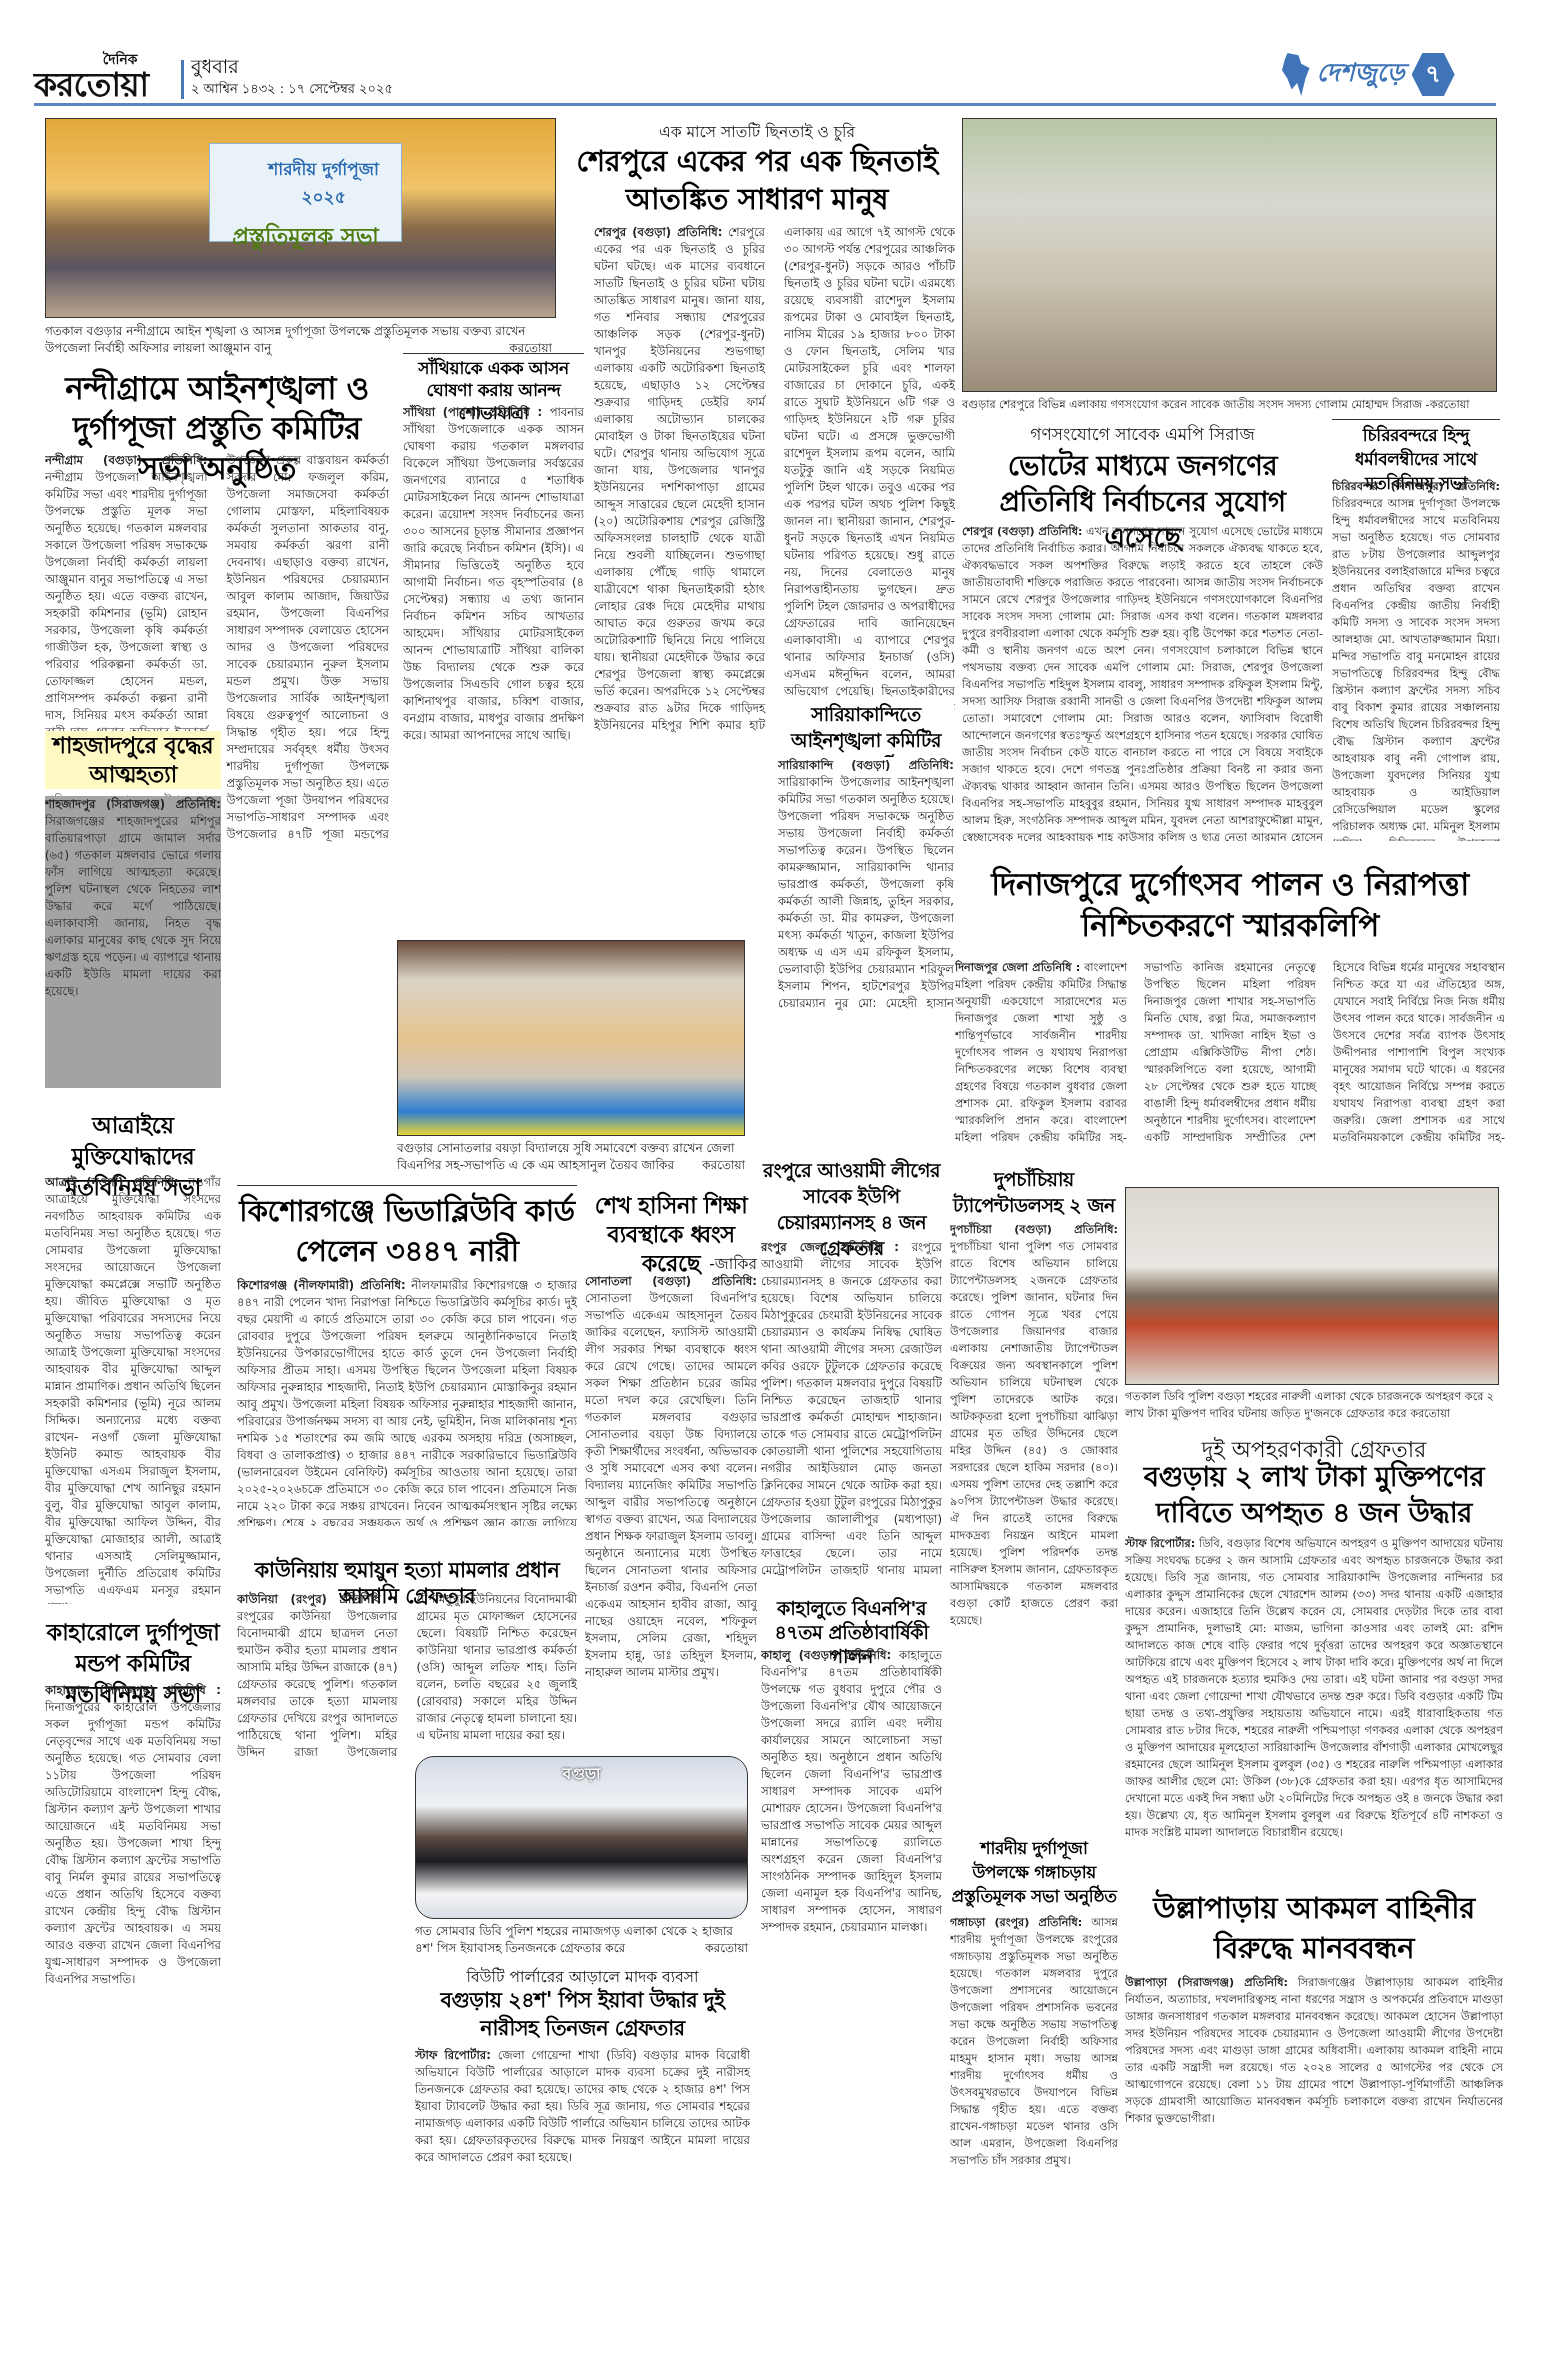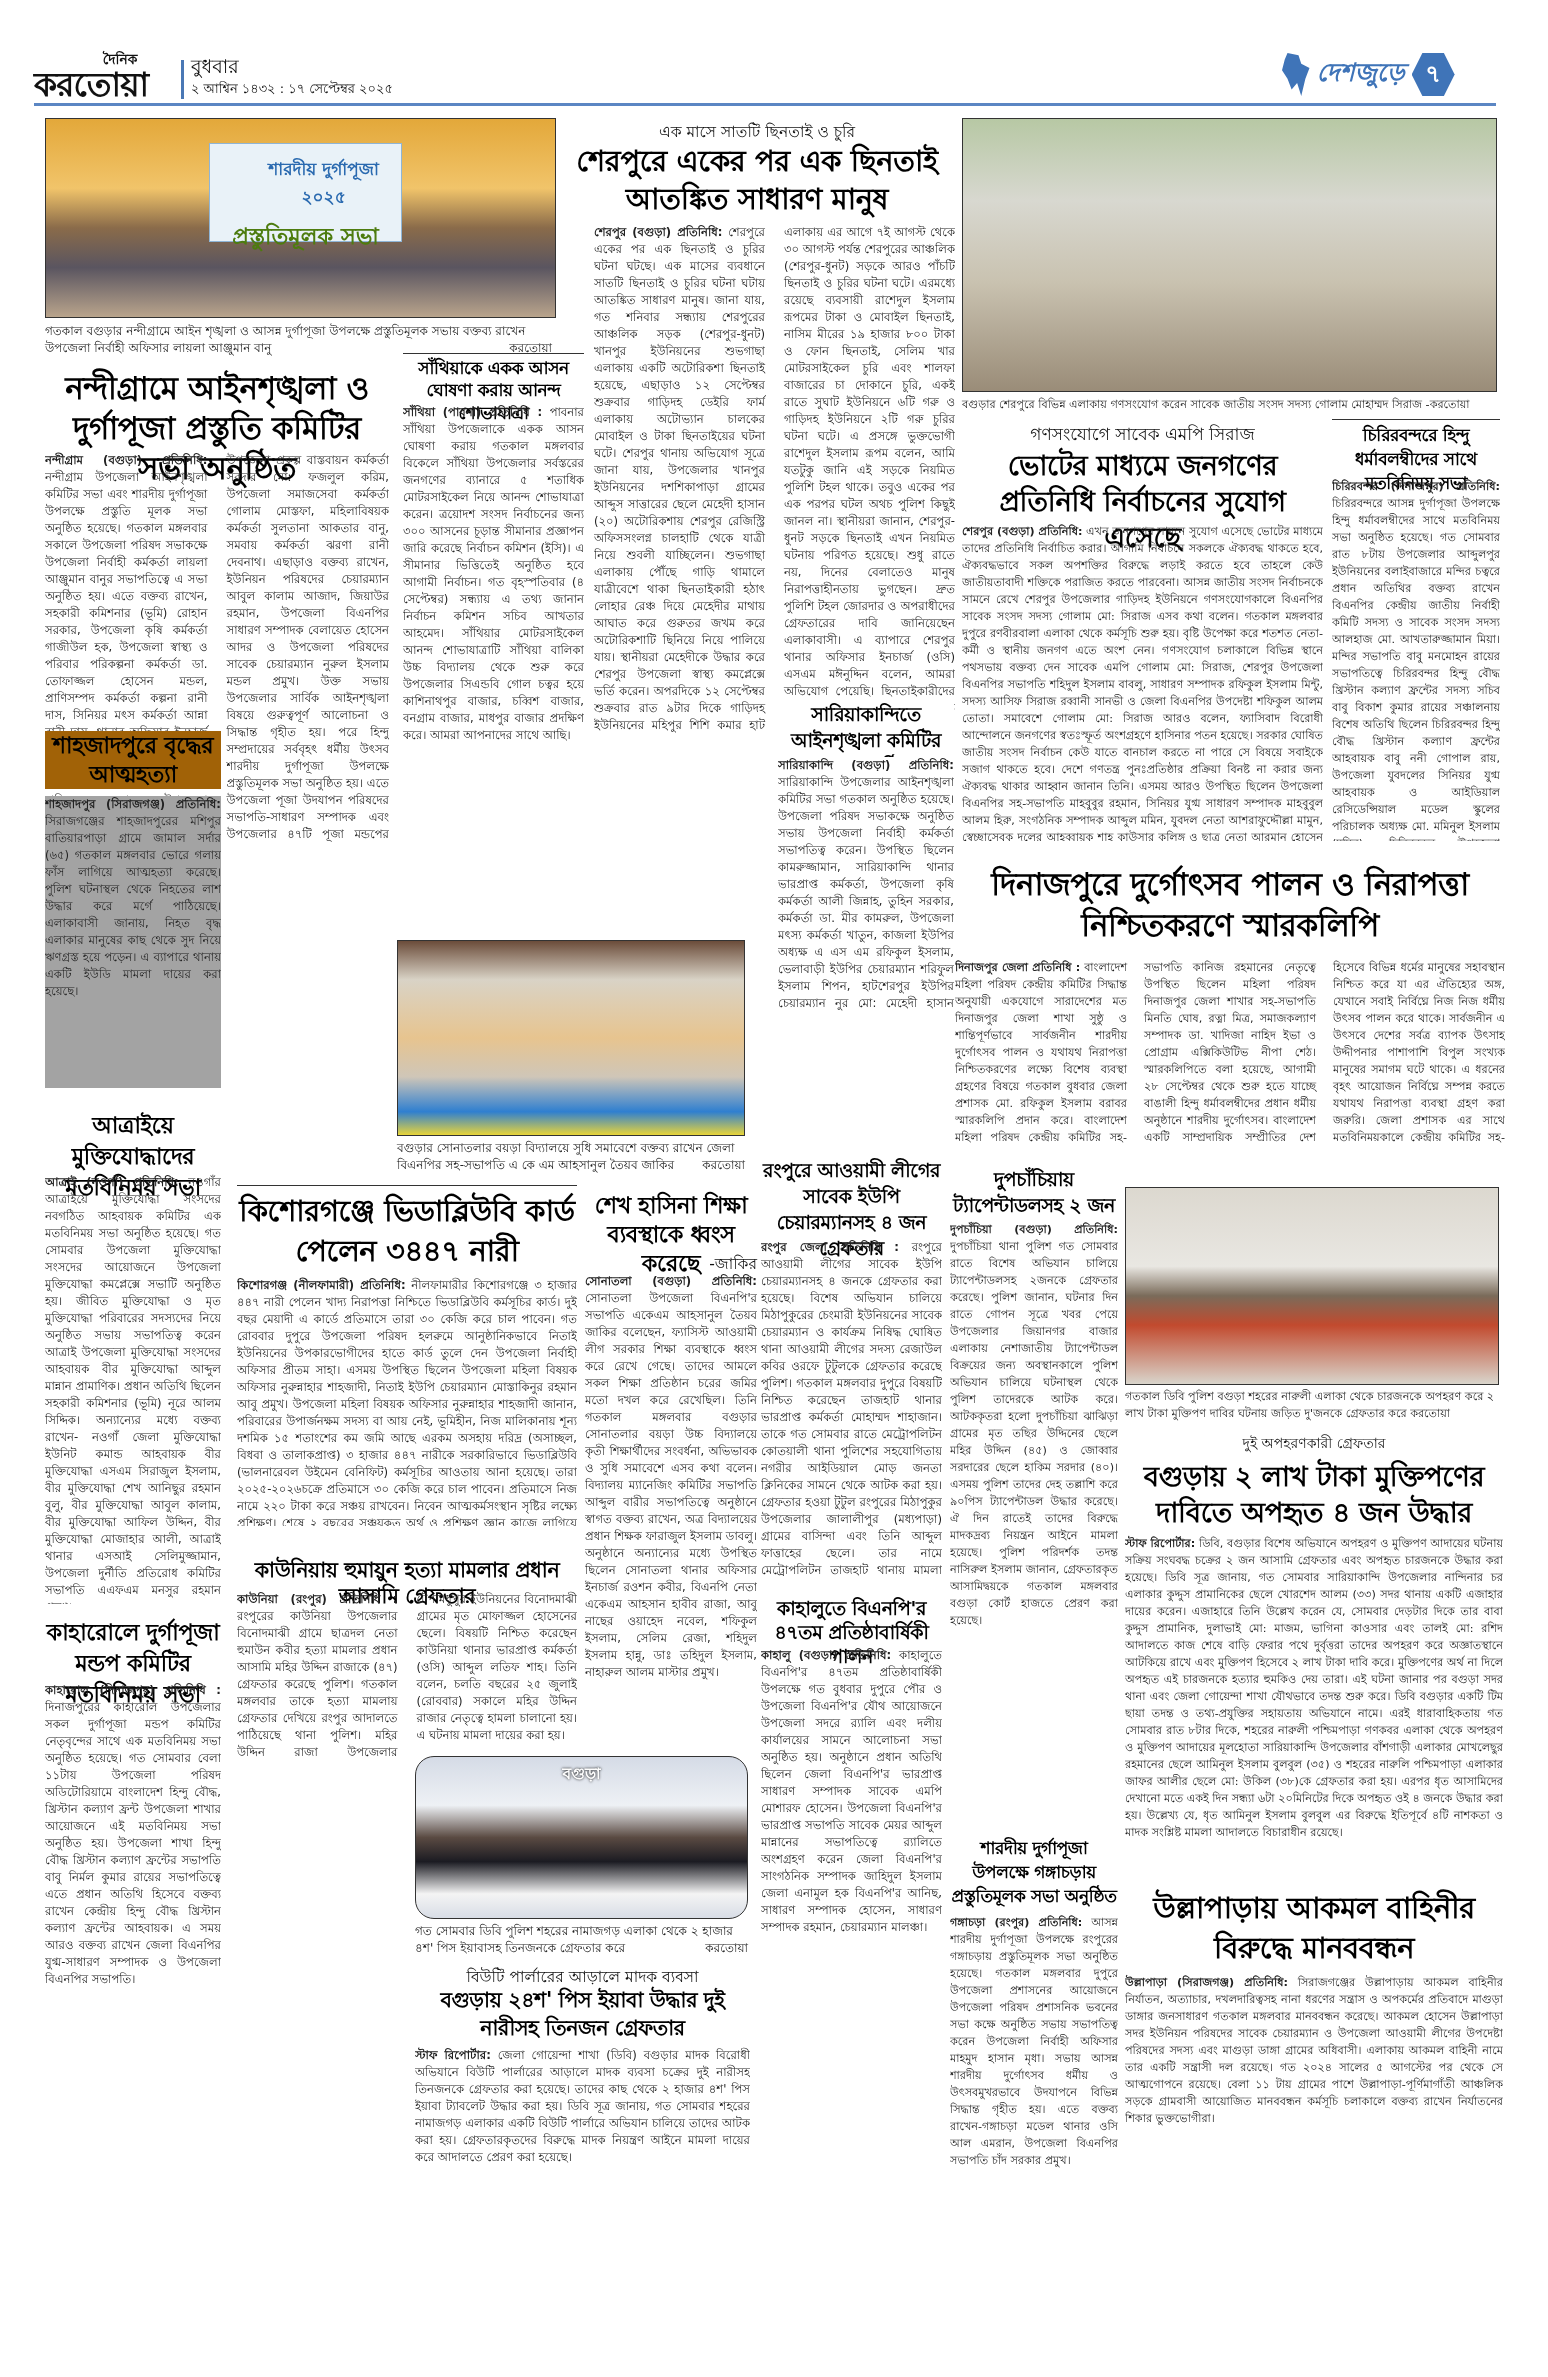--- a/index.html
+++ b/index.html
@@ -60,21 +60,21 @@
 <div class="abs caption" style="left:45px;top:323px;width:507px;">
   <span>গতকাল বগুড়ার নন্দীগ্রামে আইন শৃঙ্খলা ও আসন্ন দুর্গাপূজা উপলক্ষে প্রস্তুতিমূলক সভায় বক্তব্য রাখেন উপজেলা নির্বাহী অফিসার লায়লা আঞ্জুমান বানু</span>
   <span style="float:right;">করতোয়া</span>
 </div>
 <div class="abs headline" style="left:45px;top:368px;width:344px;font-size:31px;line-height:40px;">নন্দীগ্রামে আইনশৃঙ্খলা ও দুর্গাপূজা প্রস্তুতি কমিটির সভা অনুষ্ঠিত</div>
 <div class="abs body col2" style="left:45px;top:452px;width:344px;height:421px;">
   <span class="p-start">নন্দীগ্রাম (বগুড়া) প্রতিনিধি:</span>
   <span>নন্দীগ্রাম উপজেলা আইনশৃঙ্খলা কমিটির সভা এবং শারদীয় দুর্গাপূজা উপলক্ষে প্রস্তুতি মূলক সভা অনুষ্ঠিত হয়েছে। গতকাল মঙ্গলবার সকালে উপজেলা পরিষদ সভাকক্ষে উপজেলা নির্বাহী কর্মকর্তা লায়লা আঞ্জুমান বানুর সভাপতিত্বে এ সভা অনুষ্ঠিত হয়। এতে বক্তব্য রাখেন, সহকারী কমিশনার (ভূমি) রোহান সরকার, উপজেলা কৃষি কর্মকর্তা গাজীউল হক, উপজেলা স্বাস্থ্য ও পরিবার পরিকল্পনা কর্মকর্তা ডা. তোফাজ্জল হোসেন মন্ডল, প্রাণিসম্পদ কর্মকর্তা কল্পনা রানী দাস, সিনিয়র মৎস কর্মকর্তা আন্না রানী দাস, থানার অফিসার ইনচার্জ (ওসি) হিসেবে দায়িত্ব প্রাপ্ত এসআই সাইফুল ইসলাম, কুন্দারহাট হাইওয়ে থানার অফিসার ইনচার্জ (ওসি) হাফিজুর রহমান, উপজেলা মাধ্যমিক শিক্ষা কর্মকর্তা শফিকুল ইসলাম, উপজেলা প্রাথমিক শিক্ষা কর্মকর্তা এসএম সারওয়ার জাহান, উপজেলা প্রকল্প বাস্তবায়ন কর্মকর্তা সরদার মো: ফজলুল করিম, উপজেলা সমাজসেবা কর্মকর্তা গোলাম মোস্তফা, মহিলাবিষয়ক কর্মকর্তা সুলতানা আকতার বানু, সমবায় কর্মকর্তা ঝরণা রানী দেবনাথ। এছাড়াও বক্তব্য রাখেন, ইউনিয়ন পরিষদের চেয়ারম্যান আবুল কালাম আজাদ, জিয়াউর রহমান, উপজেলা বিএনপির সাধারণ সম্পাদক বেলায়েত হোসেন আদর ও উপজেলা পরিষদের সাবেক চেয়ারম্যান নুরুল ইসলাম মন্ডল প্রমুখ। উক্ত সভায় উপজেলার সার্বিক আইনশৃঙ্খলা বিষয়ে গুরুত্বপূর্ণ আলোচনা ও সিদ্ধান্ত গৃহীত হয়। পরে হিন্দু সম্প্রদায়ের সর্ববৃহৎ ধর্মীয় উৎসব শারদীয় দুর্গাপূজা উপলক্ষে প্রস্তুতিমূলক সভা অনুষ্ঠিত হয়। এতে উপজেলা পূজা উদযাপন পরিষদের সভাপতি-সাধারণ সম্পাদক এবং উপজেলার ৪৭টি পূজা মন্ডপের সভাপতি ও সাধারণ সম্পাদকসহ গণ্যমান্য ব্যক্তিবর্গ অংশ নেন।</span>
 </div>
 
-<div class="abs headline" style="left:45px;top:731px;width:176px;font-size:22.4px;line-height:29px;background:#a16207;">শাহজাদপুরে বৃদ্ধের আত্মহত্যা</div>
+<div class="abs headline" style="left:45px;top:731px;width:176px;font-size:22.4px;line-height:29px;background:#fef9c3;">শাহজাদপুরে বৃদ্ধের আত্মহত্যা</div>
 <div class="abs body" style="left:45px;top:796px;width:176px;height:292px;background:#a3a3a3;">
   <span class="p-start">শাহজাদপুর (সিরাজগঞ্জ) প্রতিনিধি:</span>
   <span>সিরাজগঞ্জের শাহজাদপুরের মশিপুর বাতিয়ারপাড়া গ্রামে জামাল সর্দার (৬৫) গতকাল মঙ্গলবার ভোরে গলায় ফাঁস লাগিয়ে আত্মহত্যা করেছে। পুলিশ ঘটনাস্থল থেকে নিহতের লাশ উদ্ধার করে মর্গে পাঠিয়েছে। এলাকাবাসী জানায়, নিহত বৃদ্ধ এলাকার মানুষের কাছ থেকে সুদ নিয়ে ঋণগ্রস্ত হয়ে পড়েন। এ ব্যাপারে থানায় একটি ইউডি মামলা দায়ের করা হয়েছে।</span>
 </div>
 
 <div class="abs headline" style="left:45px;top:1110px;width:176px;font-size:22.4px;line-height:31px;">আত্রাইয়ে মুক্তিযোদ্ধাদের মতবিনিময় সভা</div>
 <div class="abs body" style="left:45px;top:1174px;width:176px;height:430px;">
   <span class="p-start">আত্রাই (নওগাঁ) প্রতিনিধি:</span>
   <span>নওগাঁর আত্রাইয়ে মুক্তিযোদ্ধা সংসদের নবগঠিত আহবায়ক কমিটির এক মতবিনিময় সভা অনুষ্ঠিত হয়েছে। গত সোমবার উপজেলা মুক্তিযোদ্ধা সংসদের আয়োজনে উপজেলা মুক্তিযোদ্ধা কমপ্লেক্সে সভাটি অনুষ্ঠিত হয়। জীবিত মুক্তিযোদ্ধা ও মৃত মুক্তিযোদ্ধা পরিবারের সদস্যদের নিয়ে অনুষ্ঠিত সভায় সভাপতিত্ব করেন আত্রাই উপজেলা মুক্তিযোদ্ধা সংসদের আহবায়ক বীর মুক্তিযোদ্ধা আব্দুল মান্নান প্রামাণিক। প্রধান অতিথি ছিলেন সহকারী কমিশনার (ভূমি) নূরে আলম সিদ্দিক। অন্যান্যের মধ্যে বক্তব্য রাখেন- নওগাঁ জেলা মুক্তিযোদ্ধা ইউনিট কমান্ড আহবায়ক বীর মুক্তিযোদ্ধা এসএম সিরাজুল ইসলাম, বীর মুক্তিযোদ্ধা শেখ আনিছুর রহমান বুলু, বীর মুক্তিযোদ্ধা আবুল কালাম, বীর মুক্তিযোদ্ধা আফিল উদ্দিন, বীর মুক্তিযোদ্ধা মোজাহার আলী, আত্রাই থানার এসআই সেলিমুজ্জামান, উপজেলা দুর্নীতি প্রতিরোধ কমিটির সভাপতি এএফএম মনসুর রহমান প্রমুখ।</span>
 </div>
@@ -183,21 +183,21 @@
 <div class="abs body" style="left:950px;top:1221px;width:168px;height:594px;font-size:11.2px;background:#fff;">
   <span class="p-start">দুপচাঁচিয়া (বগুড়া) প্রতিনিধি:</span>
   <span>দুপচাঁচিয়া থানা পুলিশ গত সোমবার রাতে বিশেষ অভিযান চালিয়ে ট্যাপেন্টাডলসহ ২জনকে গ্রেফতার করেছে। পুলিশ জানান, ঘটনার দিন রাতে গোপন সূত্রে খবর পেয়ে উপজেলার জিয়ানগর বাজার এলাকায় নেশাজাতীয় ট্যাপেন্টাডল বিক্রয়ের জন্য অবস্থানকালে পুলিশ অভিযান চালিয়ে ঘটনাস্থল থেকে পুলিশ তাদেরকে আটক করে। আটককৃতরা হলো দুপচাঁচিয়া ঝাঝিড়া গ্রামের মৃত তছির উদ্দিনের ছেলে মহির উদ্দিন (৪৫) ও জোব্বার সরদারের ছেলে হাকিম সরদার (৪০)। এসময় পুলিশ তাদের দেহ তল্লাশি করে ৯০পিস ট্যাপেন্টাডল উদ্ধার করেছে। ঐ দিন রাতেই তাদের বিরুদ্ধে মাদকদ্রব্য নিয়ন্ত্রন আইনে মামলা হয়েছে। পুলিশ পরিদর্শক তদন্ত নাসিরুল ইসলাম জানান, গ্রেফতারকৃত আসামিদ্বয়কে গতকাল মঙ্গলবার বগুড়া কোর্ট হাজতে প্রেরণ করা হয়েছে।</span>
 </div>
 
 <div class="abs photo ph-dbpol" style="left:1125px;top:1187px;width:374px;height:198px;"></div>
 <div class="abs caption" style="left:1125px;top:1388px;width:374px;font-size:11.2px;">
   <span>গতকাল ডিবি পুলিশ বগুড়া শহরের নারুলী এলাকা থেকে চারজনকে অপহরণ করে ২ লাখ টাকা মুক্তিপণ দাবির ঘটনায় জড়িত দু'জনকে গ্রেফতার করে</span>
   <span>করতোয়া</span>
 </div>
-<div class="abs kicker" style="left:1125px;top:1432px;width:378px;font-size:14px;">দুই অপহরণকারী গ্রেফতার</div>
+<div class="abs kicker" style="left:1125px;top:1432px;width:378px;font-size:22px;">দুই অপহরণকারী গ্রেফতার</div>
 <div class="abs headline" style="left:1125px;top:1458px;width:378px;font-size:27.5px;line-height:36px;">বগুড়ায় ২ লাখ টাকা মুক্তিপণের দাবিতে অপহৃত ৪ জন উদ্ধার</div>
 <div class="abs body" style="left:1125px;top:1535px;width:378px;height:344px;font-size:11.2px;">
   <span class="p-start">স্টাফ রিপোর্টার:</span>
   <span>ডিবি, বগুড়ার বিশেষ অভিযানে অপহরণ ও মুক্তিপণ আদায়ের ঘটনায় সক্রিয় সংঘবদ্ধ চক্রের ২ জন আসামি গ্রেফতার এবং অপহৃত চারজনকে উদ্ধার করা হয়েছে। ডিবি সূত্র জানায়, গত সোমবার সারিয়াকান্দি উপজেলার নান্দিনার চর এলাকার কুদ্দুস প্রামানিকের ছেলে খোরশেদ আলম (৩৩) সদর থানায় একটি এজাহার দায়ের করেন। এজাহারে তিনি উল্লেখ করেন যে, সোমবার দেড়টার দিকে তার বাবা কুদ্দুস প্রামানিক, দুলাভাই মো: মাজম, ভাগিনা কাওসার এবং তালই মো: রশিদ আদালতে কাজ শেষে বাড়ি ফেরার পথে দুর্বৃত্তরা তাদের অপহরণ করে অজ্ঞাতস্থানে আটকিয়ে রাখে এবং মুক্তিপণ হিসেবে ২ লাখ টাকা দাবি করে। মুক্তিপণের অর্থ না দিলে অপহৃত এই চারজনকে হত্যার হুমকিও দেয় তারা। এই ঘটনা জানার পর বগুড়া সদর থানা এবং জেলা গোয়েন্দা শাখা যৌথভাবে তদন্ত শুরু করে। ডিবি বগুড়ার একটি টিম ছায়া তদন্ত ও তথ্য-প্রযুক্তির সহায়তায় অভিযানে নামে। এরই ধারাবাহিকতায় গত সোমবার রাত ৮টার দিকে, শহরের নারুলী পশ্চিমপাড়া গণকবর এলাকা থেকে অপহরণ ও মুক্তিপণ আদায়ের মূলহোতা সারিয়াকান্দি উপজেলার বাঁশগাড়ী এলাকার মোখলেছুর রহমানের ছেলে আমিনুল ইসলাম বুলবুল (৩৫) ও শহরের নারুলি পশ্চিমপাড়া এলাকার জাফর আলীর ছেলে মো: উকিল (৩৮)কে গ্রেফতার করা হয়। এরপর ধৃত আসামিদের দেখানো মতে একই দিন সন্ধ্যা ৬টা ২০মিনিটের দিকে অপহৃত ওই ৪ জনকে উদ্ধার করা হয়। উল্লেখ্য যে, ধৃত আমিনুল ইসলাম বুলবুল এর বিরুদ্ধে ইতিপূর্বে ৪টি নাশকতা ও মাদক সংশ্লিষ্ট মামলা আদালতে বিচারাধীন রয়েছে।</span>
 </div>
 
 <div class="abs headline" style="left:950px;top:1836px;width:168px;font-size:17px;line-height:24px;">শারদীয় দুর্গাপূজা উপলক্ষে গঙ্গাচড়ায় প্রস্তুতিমূলক সভা অনুষ্ঠিত</div>
 <div class="abs body" style="left:950px;top:1914px;width:168px;height:421px;font-size:11.2px;">
   <span class="p-start">গঙ্গাচড়া (রংপুর) প্রতিনিধি:</span>
   <span>আসন্ন শারদীয় দুর্গাপূজা উপলক্ষে রংপুরের গঙ্গাচড়ায় প্রস্তুতিমূলক সভা অনুষ্ঠিত হয়েছে। গতকাল মঙ্গলবার দুপুরে উপজেলা প্রশাসনের আয়োজনে উপজেলা পরিষদ প্রশাসনিক ভবনের সভা কক্ষে অনুষ্ঠিত সভায় সভাপতিত্ব করেন উপজেলা নির্বাহী অফিসার মাহমুদ হাসান মৃধা। সভায় আসন্ন শারদীয় দুর্গোৎসব ধর্মীয় ও উৎসবমুখরভাবে উদযাপনে বিভিন্ন সিদ্ধান্ত গৃহীত হয়। এতে বক্তব্য রাখেন-গঙ্গাচড়া মডেল থানার ওসি আল এমরান, উপজেলা বিএনপির সভাপতি চাঁদ সরকার প্রমুখ।</span>

